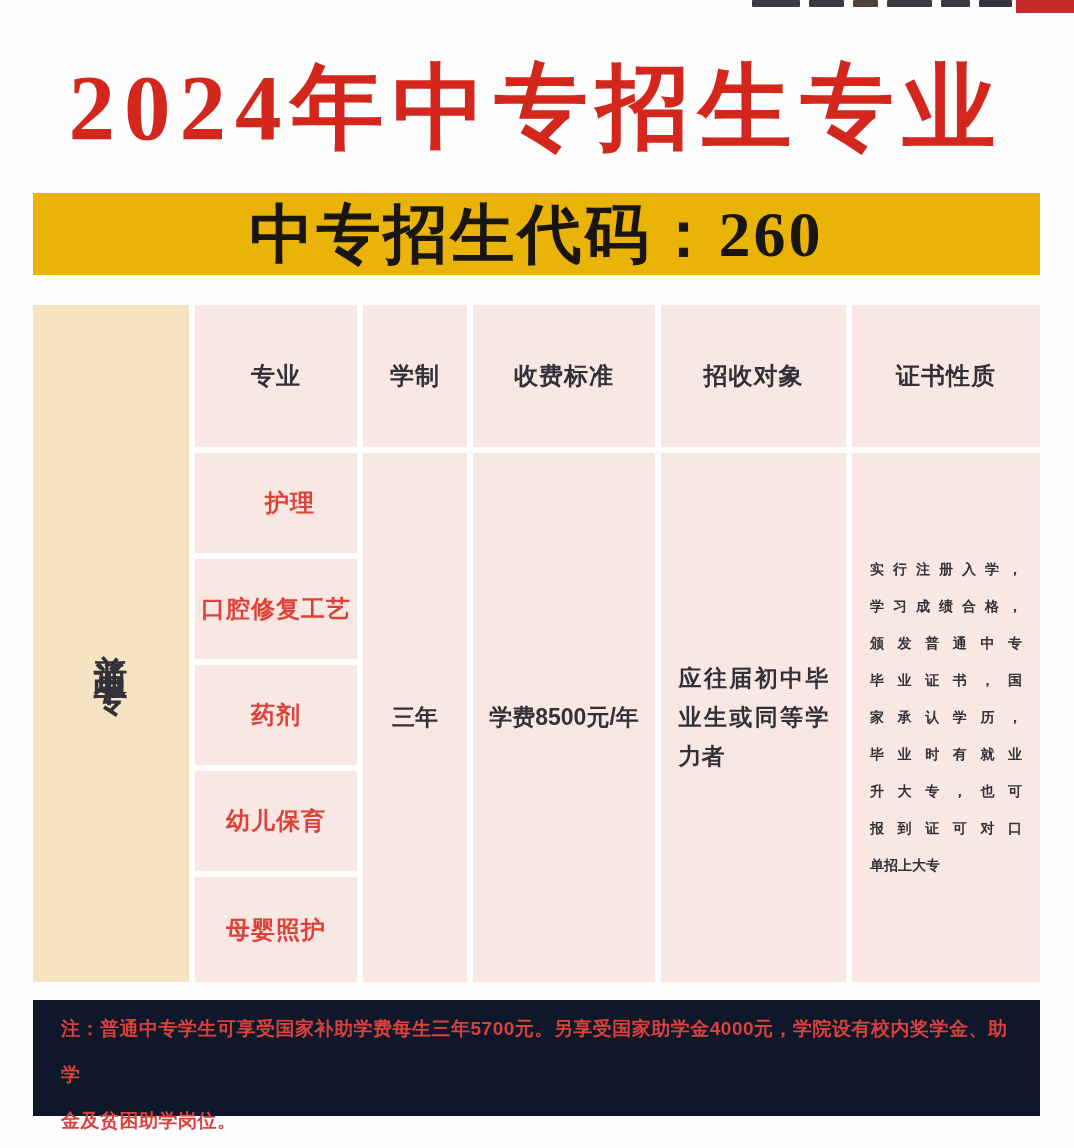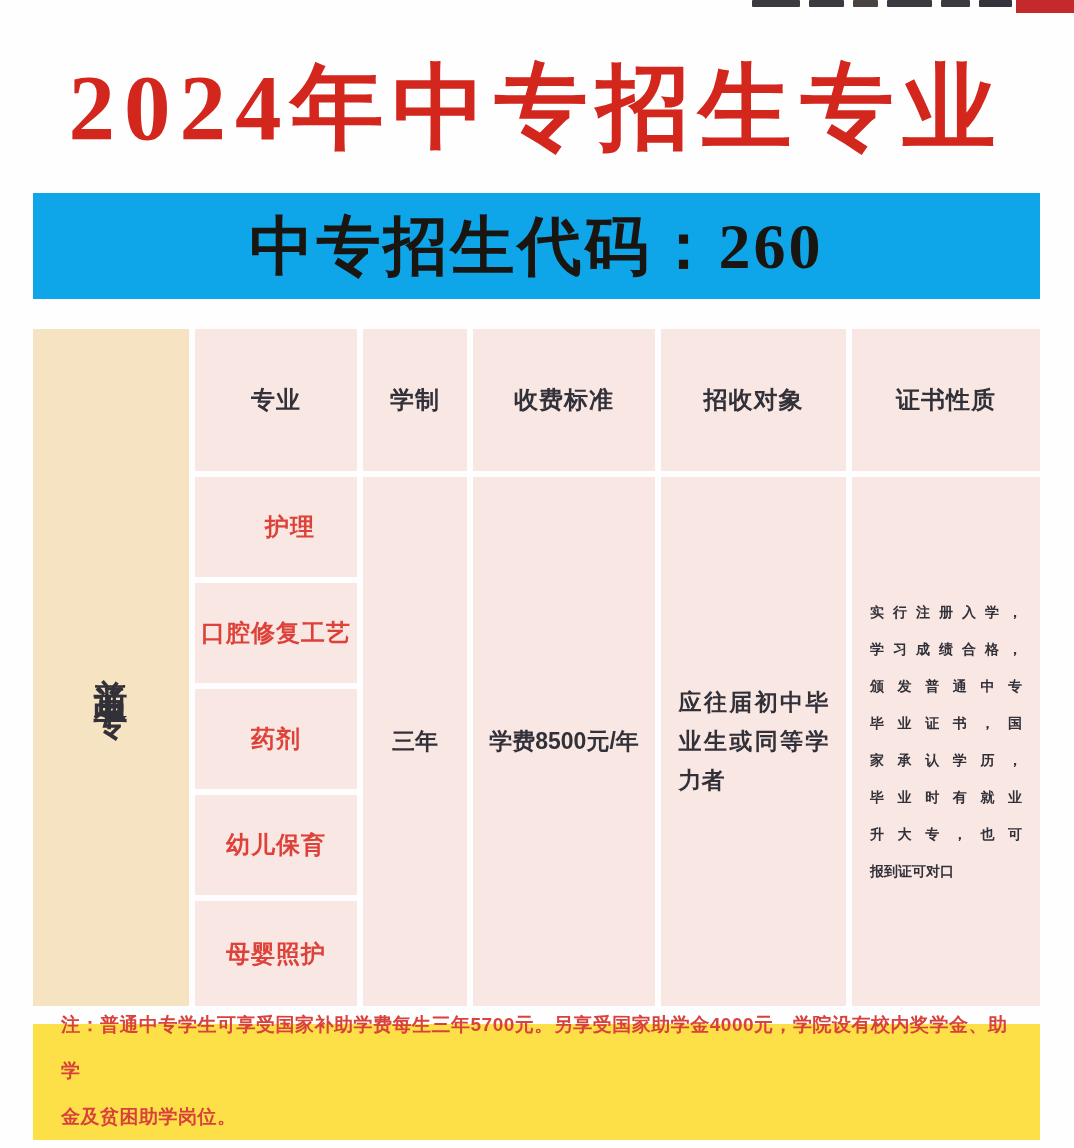--- a/index.html
+++ b/index.html
@@ -28,21 +28,21 @@
   .content { position:absolute; left:33px; top:0; width:1007px; }
 
   .title {
     margin-top:56px; height:104px; line-height:104px;
     text-align:center;
     font-family:"Liberation Serif","DejaVu Serif",serif;
     font-weight:bold; font-size:93px; letter-spacing:9px;
     color:#d3261d; white-space:nowrap;
   }
   .banner {
-    margin-top:33px; height:106px; background:#0ea5e9;
+    margin-top:33px; height:82px; background:#eab308;
     display:flex; align-items:center; justify-content:center;
     font-family:"Liberation Serif","DejaVu Serif",serif;
     font-weight:bold; font-size:64px; letter-spacing:3px; color:#191510;
   }
 
   .table {
     margin-top:30px;
     display:grid;
     grid-template-columns:156px 162px 104px 182px 185px 1fr;
     grid-template-rows:142px 100px 100px 100px 100px 105px;
@@ -65,22 +65,22 @@
   .major-cell  { font-size:24px; font-weight:bold; color:#dd4139; letter-spacing:1px; }
   .tall { grid-row:2 / 7; }
   .plain-cell { font-size:23px; font-weight:bold; color:#32313a; }
   .lines-block { font-weight:bold; color:#32313a; }
   .target-lines { width:150px; font-size:23px; line-height:39px; }
   .cert-lines   { width:152px; font-size:14px; line-height:37px; }
   .justified .jline { text-align:justify; text-align-last:justify; }
   .justified .jline:last-child { text-align-last:left; }
 
   .note {
-    margin-top:18px; height:116px; background:#fde047;
-    display:flex; flex-direction:column; justify-content:flex-end;
+    margin-top:18px; height:116px; background:#0f172a;
+    display:flex; flex-direction:column; justify-content:flex-start;
     padding:6px 28px 0 28px;
     font-size:19px; font-weight:bold; color:#d9423c;
     line-height:46px; letter-spacing:0.5px;
   }
 </style>
 </head>
 <body>
 
 <div class="artifact-strip">
   <i></i>
@@ -132,20 +132,21 @@
     <div class="cell tall" style="grid-column:6;">
       <div class="lines-block cert-lines justified">
           <div class="jline">实行注册入学，</div>
           <div class="jline">学习成绩合格，</div>
           <div class="jline">颁发普通中专</div>
           <div class="jline">毕业证书，国</div>
           <div class="jline">家承认学历，</div>
           <div class="jline">毕业时有就业</div>
           <div class="jline">升大专，也可</div>
           <div class="jline">报到证可对口</div>
+          <div class="jline">单招上大专</div>
         </div>
     </div>
 
   </div>
 
   <div class="note">
     <div>
         <div class="jline">注：普通中专学生可享受国家补助学费每生三年5700元。另享受国家助学金4000元，学院设有校内奖学金、助学</div>
         <div class="jline">金及贫困助学岗位。</div>
       </div>

